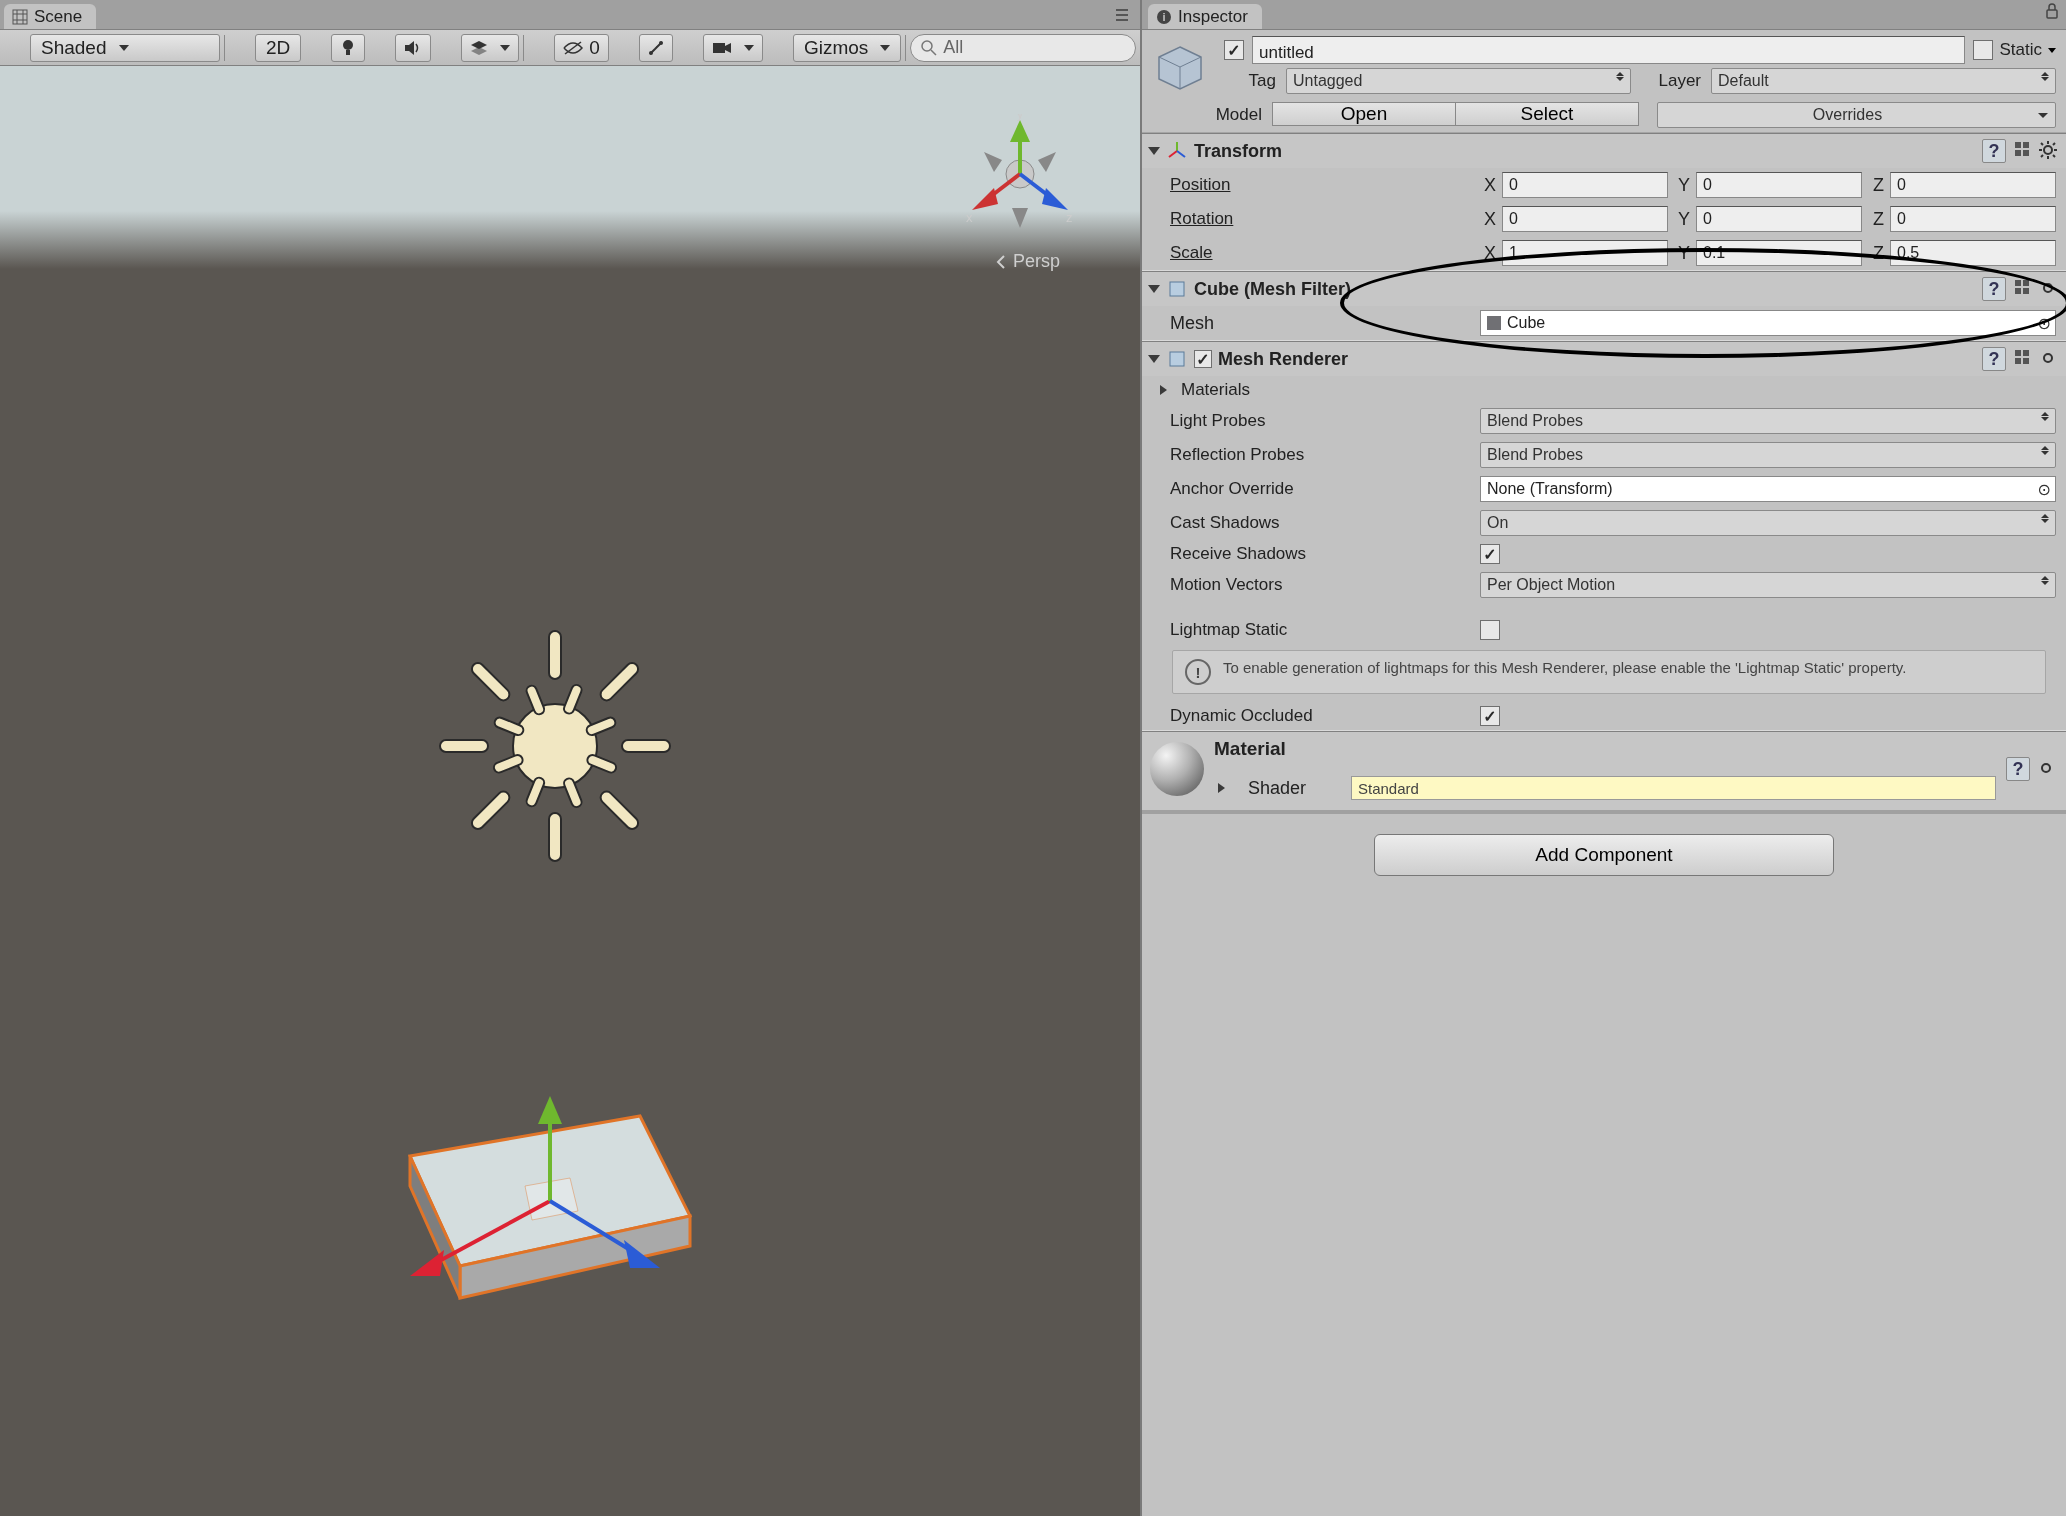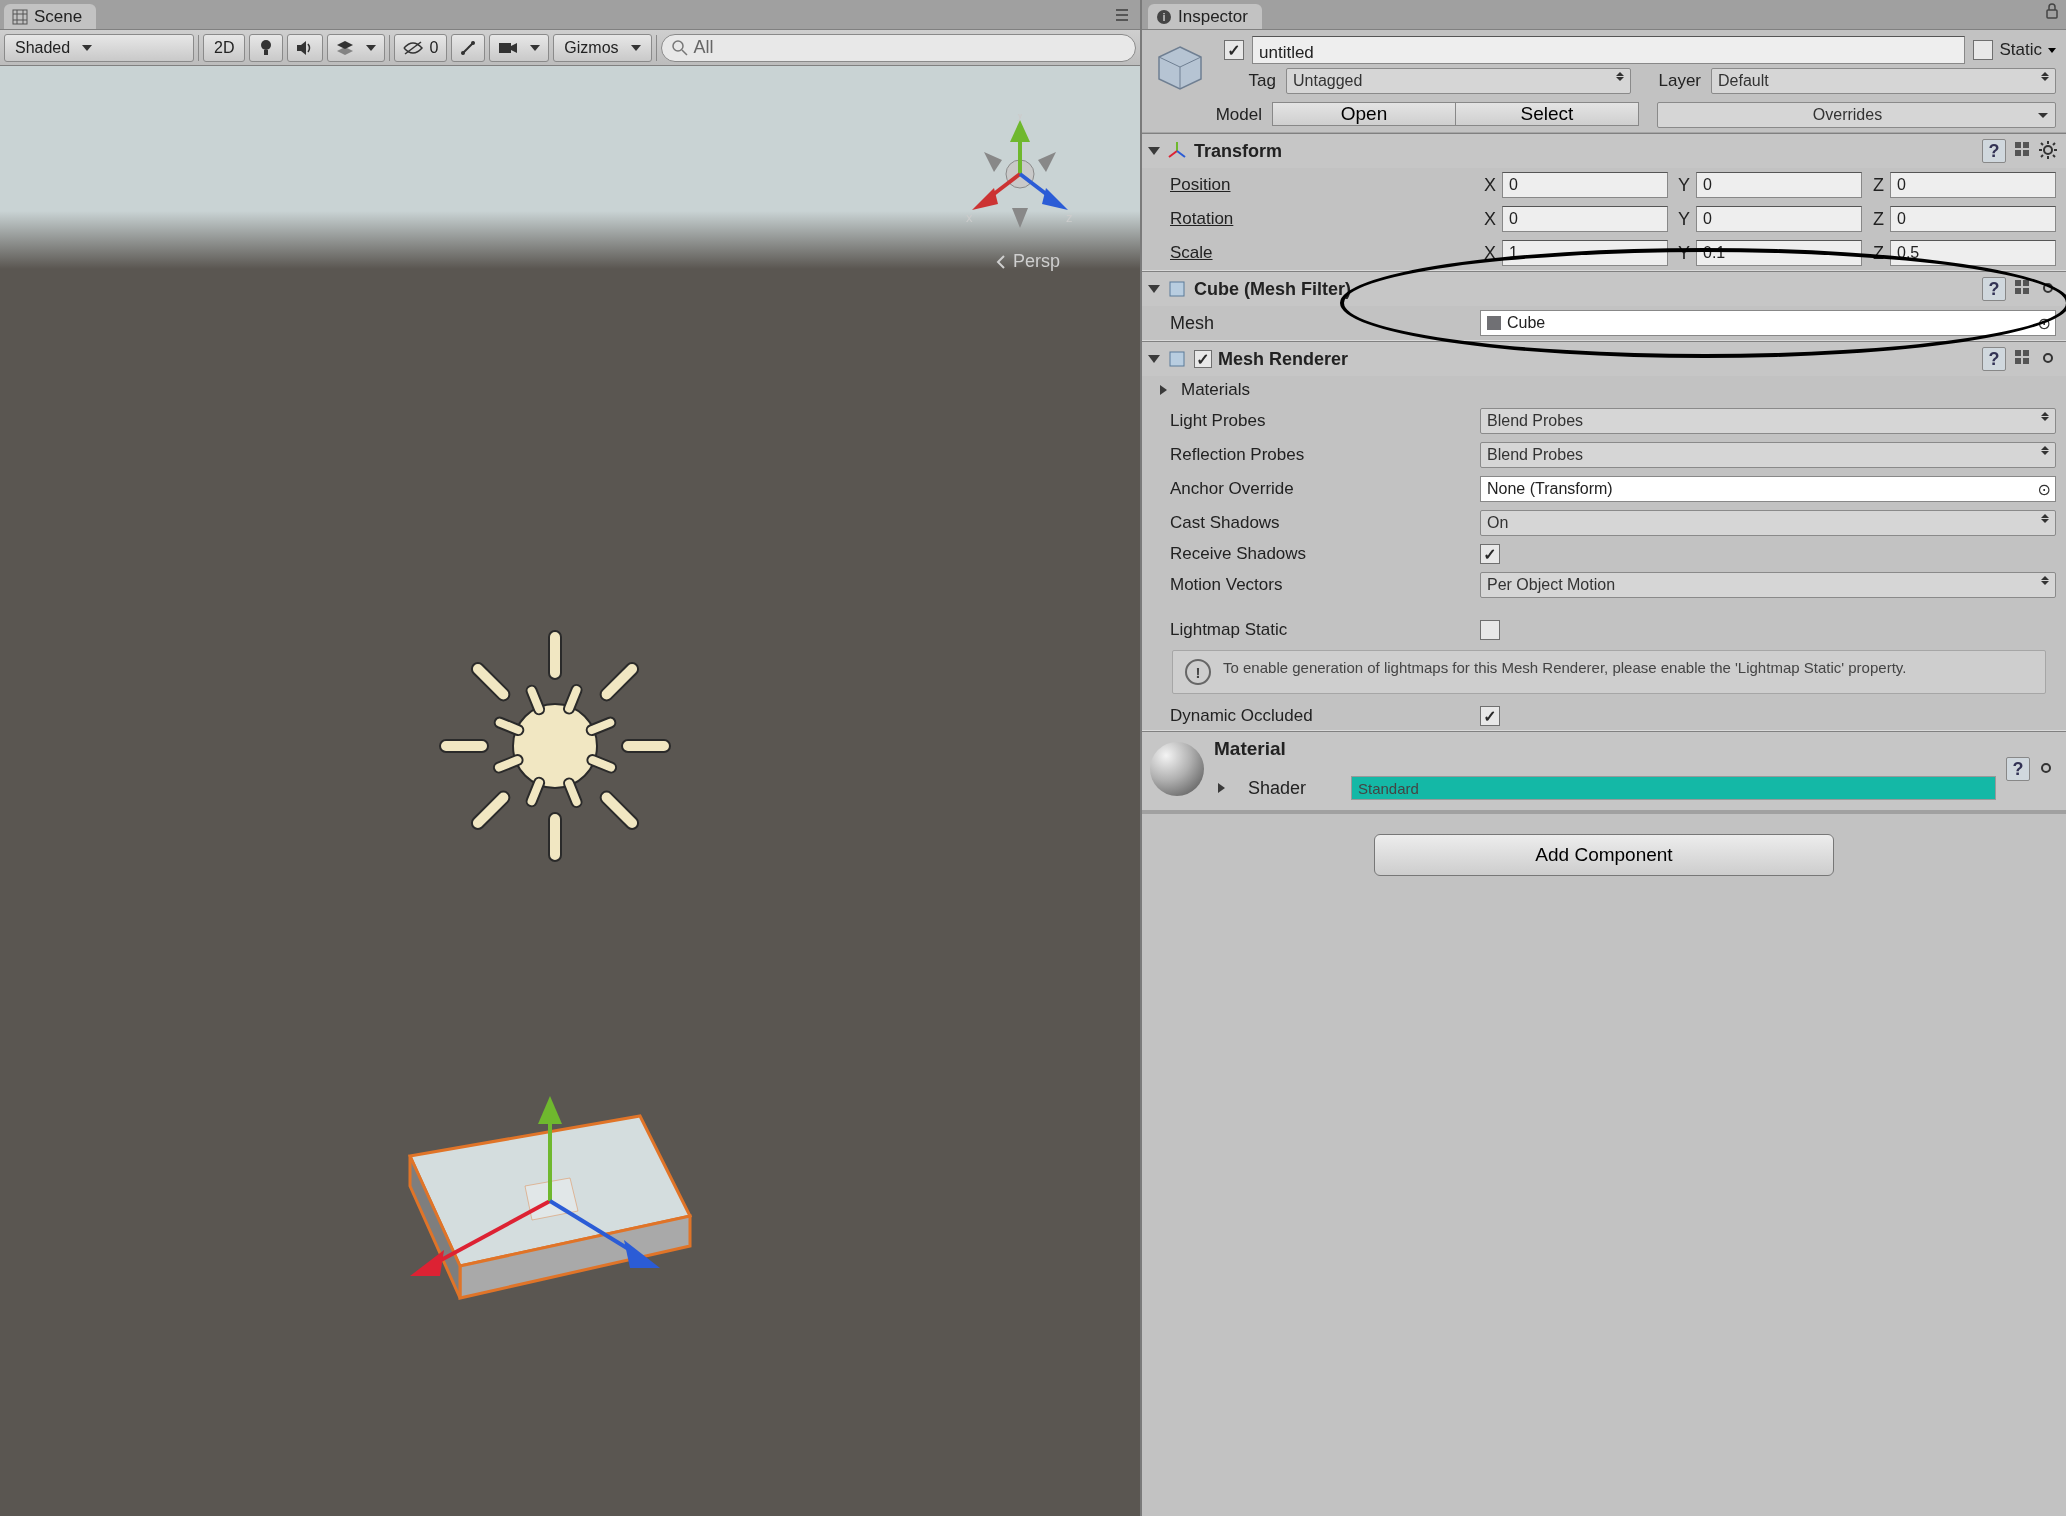--- a/index.html
+++ b/index.html
@@ -7,21 +7,21 @@
   #app { display: flex; width: 2066px; height: 1516px; font-size: 18px; color: #222; }
 
   
   .scene-panel { width: 1140px; display: flex; flex-direction: column; background: #c2c2c2; }
   .tab-row { height: 30px; display: flex; align-items: flex-end; padding-left: 4px; gap: 6px; background:#a0a0a0; border-bottom:1px solid #808080;}
   .tab { background: #c2c2c2; padding: 3px 14px 2px 8px; border-radius: 6px 6px 0 0; display:flex; gap:6px; align-items:center; font-size:17px;}
   .dock-dot { margin-left:auto; margin-right:6px; align-self:center; width:30px; display:flex; justify-content:flex-end;}
   .dock-dot svg{ width:20px;height:16px;}
 
   .toolbar { height: 36px; display: flex; align-items: center; background: linear-gradient(#cfcfcf,#bcbcbc); border-bottom:1px solid #808080; gap:4px; padding:0 4px;}
-  .tbtn { height:28px; background:linear-gradient(#e7e7e7,#c9c9c9); border:1px solid #8a8a8a; border-radius:3px; display:flex;align-items:center; padding: 0 10px; font-size:16px; gap:6px;}
+  .tbtn { height:28px; background:linear-gradient(#e7e7e7,#c9c9c9); border:1px solid #8a8a8a; border-radius:3px; display:flex;align-items:center; padding: 0 10px; font-size:19px; gap:6px;margin-left:26px;}
   .tbtn.dd::after{content:"";border-left:5px solid transparent;border-right:5px solid transparent;border-top:6px solid #333;margin-left:6px;}
   .tbtn.icon{padding:0 8px;}
   .search { flex:1; height:28px; background:#e8e8e8; border:1px solid #8a8a8a; border-radius:14px; display:flex; align-items:center; padding:0 10px; gap:6px; color:#666;}
   .search svg{width:16px;height:16px;}
   .divider{width:1px;height:26px;background:#8a8a8a;}
 
   .viewport { flex:1; background: linear-gradient(180deg,#c9d3d4 0%, #c9d3d4 10%, #5a5651 14%, #5a5651 100%); position:relative; overflow:hidden;}
   .persp { position:absolute; top:185px; right:80px; color:#cfcfcf; font-size:18px; display:flex; gap:6px; align-items:center;}
   .gizmo3d{ position:absolute; top:48px; right:60px; width:120px;height:120px;}
   .sun{ position:absolute; left:430px; top:555px; width:250px; height:250px;}
@@ -84,21 +84,21 @@
 
   .infobox{margin:6px 20px 8px 30px;padding:8px 12px;background:#cecece;border:1px solid #a6a6a6;border-radius:2px;display:flex;gap:12px;align-items:flex-start;font-size:15px;color:#444;}
   .infobox .exi{width:26px;height:26px;border:2px solid #666;border-radius:50%;display:flex;align-items:center;justify-content:center;font-weight:bold;flex:none;}
 
   .matcomp{padding:6px 8px 10px 8px;border-top:1px solid #808080;background:#c6c6c6;}
   .mathdr{display:flex;align-items:center;gap:10px;}
   .sphere{width:54px;height:54px;border-radius:50%;background:radial-gradient(circle at 30% 25%, #f4f4f4, #b0b0b0 45%, #6e6e6e 80%);}
   .matright{flex:1;}
   .matname{font-weight:bold;font-size:19px;}
   .shaderrow{display:flex;align-items:center;gap:19px;margin-top:16px;}
-  .shaderdd{flex:1;height:24px;background:#14b8a6;border:1px solid #999;padding:0 6px;display:flex;align-items:center;font-size:15px;color:#444;}
+  .shaderdd{flex:1;height:24px;background:#fef9c3;border:1px solid #999;padding:0 6px;display:flex;align-items:center;font-size:15px;color:#444;}
 
   .add-comp-wrap{padding:20px 0;display:flex;justify-content:center;border-top:4px solid #a0a0a0;}
   .add-comp{width:460px;height:42px;border:1px solid #777;border-radius:6px;background:linear-gradient(#ededed,#cdcdcd);font-size:19px;}
 
   .circle-annot{position:absolute; left:1340px; top:248px; width:730px; height:110px; border:4px solid #000; border-radius:50%; pointer-events:none;}
 
   .tri-right-small{display:inline-block;width:0;height:0;border-top:5px solid transparent;border-bottom:5px solid transparent;border-left:7px solid #3a3a3a;margin:0 4px;}
 
 </style>
 </head>

